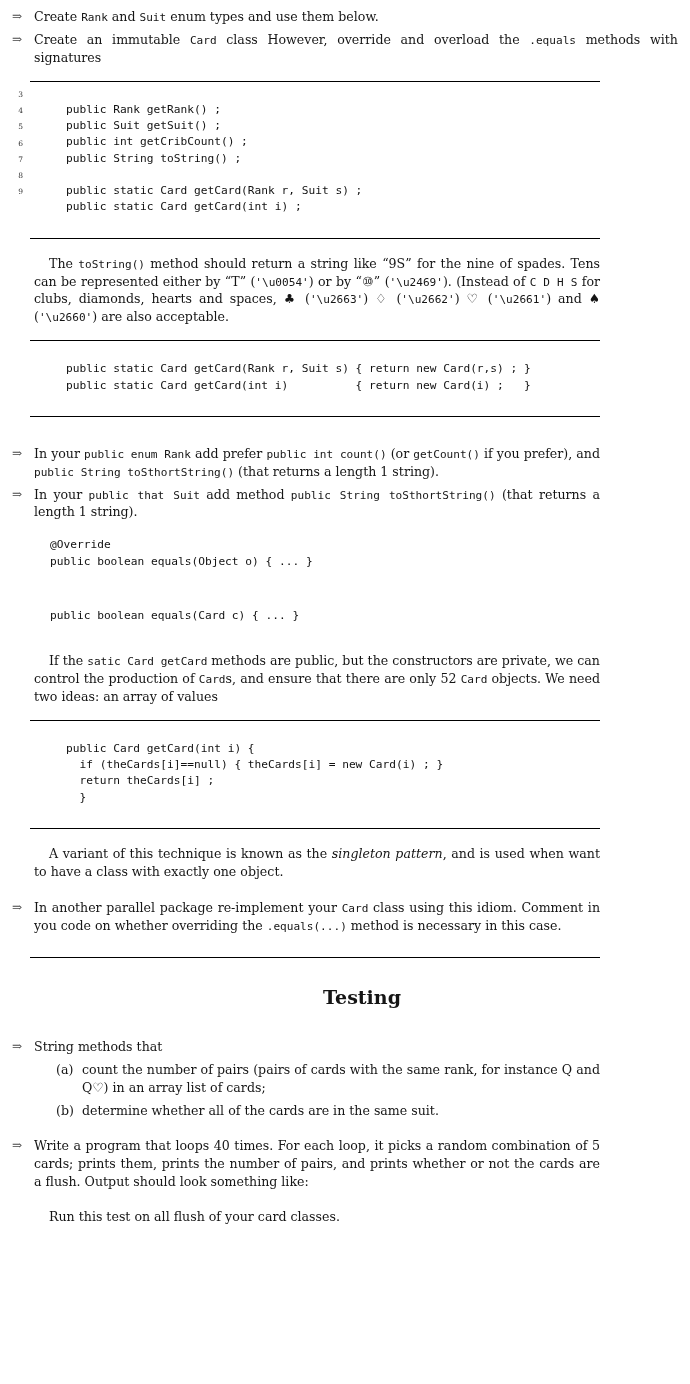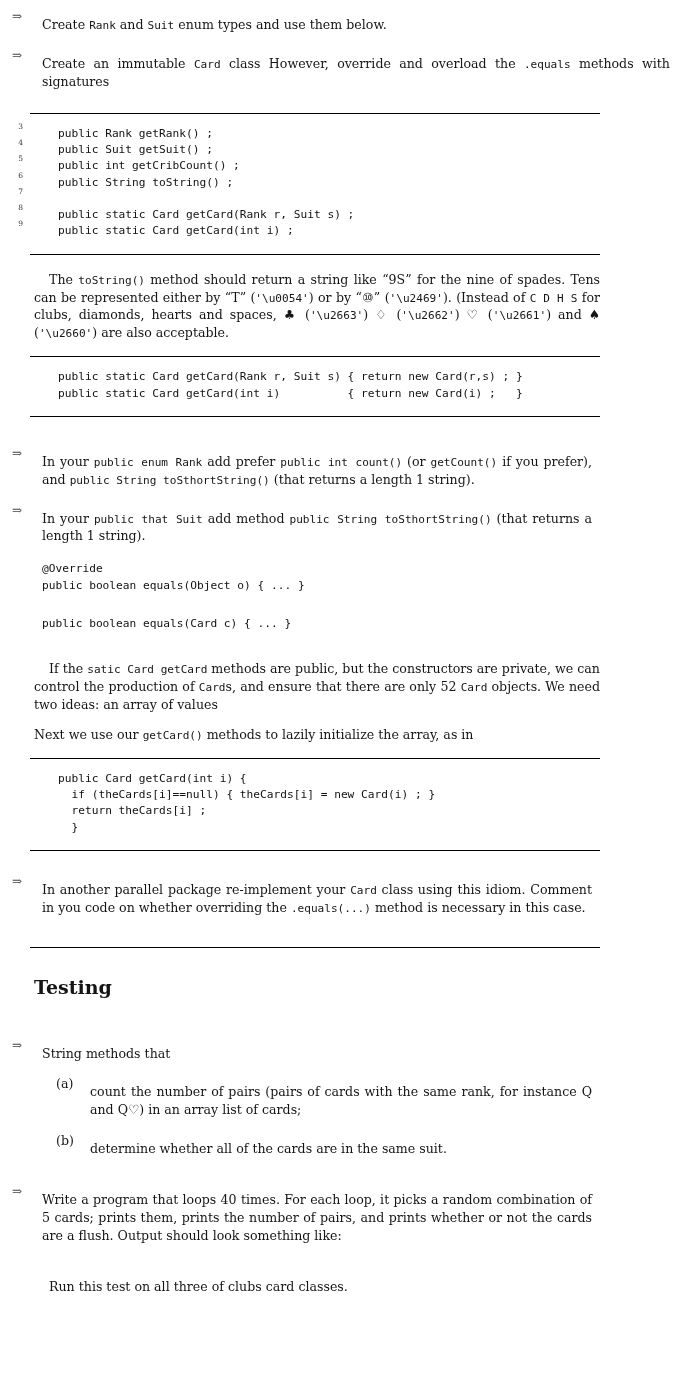--- a/index.html
+++ b/index.html
@@ -9,44 +9,44 @@
     width:690px; height:1384px;
     background:#ffffff;
     color:#151515;
     font-family:"DejaVu Serif", serif;
     font-size:12.6px;
     line-height:1.42;
     box-sizing:border-box;
     padding:8px 0 0 12px;
     overflow:hidden;
   }
-  p { margin:8px; }
+  p { margin:0; }
   .bullet { display:grid; grid-template-columns:22px 1fr; width:588px; margin-bottom:5px; }
   .bullet.wide { width:666px; }
   .arrow { font-size:12px; color:#444; line-height:1.42; }
   .btext { text-align:justify; }
   .para { margin-left:22px; width:566px; text-align:justify; margin-bottom:12px; }
   .ind { text-indent:15px; }
   .seg-m { font-family:"DejaVu Sans Mono", monospace; font-size:0.88em; }
   .seg-i { font-style:italic; }
   .codeblock {
     position:relative;
     margin:14px 0 16px 18px; width:570px;
     border-top:1px solid #000; border-bottom:1px solid #000;
     padding:4px 0 6px 20px; box-sizing:border-box;
   }
-  .code { margin:8px; font-family:"DejaVu Sans Mono", monospace; font-size:11.2px; line-height:16.3px; color:#111; }
+  .code { margin:16px; font-family:"DejaVu Sans Mono", monospace; font-size:11.2px; line-height:16.3px; color:#111; }
   .linenos {
     position:absolute; left:-17px; top:5px; width:10px; margin:0;
     font-family:"DejaVu Serif", serif; font-size:7.5px; line-height:16.3px;
     color:#333; text-align:right;
   }
   .plaincode { margin:4px 0 4px 22px; border:none; padding:0; }
   .rule { margin:22px 0 0 18px; width:570px; border:none; border-top:1px solid #000; height:0; }
-  h2.testing { margin:26px 0 24px 22px; font-size:19px; font-weight:bold; font-family:"DejaVu Serif", serif; }
+  h2.testing { margin:26px 0 16px 22px; font-size:19px; font-weight:bold; font-family:"DejaVu Serif", serif;text-align:center; }
   .subitem { display:grid; grid-template-columns:26px 1fr; margin:0 0 5px 44px; width:544px; }
   .sublabel { font-size:12.6px; }
   .gap-sm { height:6px; }
   .gap-md { height:12px; }
 </style>
 </head>
 <body>
 
 <div class="page">
 
@@ -107,29 +107,29 @@
 
   <div class="codeblock plaincode">
     <pre class="code">public boolean equals(Card c) { ... }</pre>
   </div>
 
   <div class="gap-md"></div>
 
   <p class="para ind"><span>If the </span><span class="seg-m">satic Card getCard</span><span> methods are public, but the constructors are private, we can control the production of </span><span class="seg-m">Card</span><span>s, and ensure that there are only 52 </span><span class="seg-m">Card</span><span> objects. We need two ideas: an array of values</span></p>
 
 
-  <p class="para"><span>Next we use our </span><span class="seg-m">getCard()</span><span> methods to lazily initialize the array, as in</span></p>
 
   <div class="codeblock">
     <pre class="code">public Card getCard(int i) {
   if (theCards[i]==null) { theCards[i] = new Card(i) ; }
   return theCards[i] ;
   }</pre>
   </div>
 
+  <p class="para ind"><span>A variant of this technique is known as the </span><span class="seg-i">singleton pattern</span><span>, and is used when want to have a class with exactly one object.</span></p>
 
   <div class="gap-sm"></div>
 
   <div class="bullet">
     <span class="arrow">⇒</span>
     <p class="btext"><span>In another parallel package re-implement your </span><span class="seg-m">Card</span><span> class using this idiom. Comment in you code on whether overriding the </span><span class="seg-m">.equals(...)</span><span> method is necessary in this case.</span></p>
   </div>
 
   <hr class="rule">
 
@@ -155,15 +155,15 @@
   <div class="gap-md"></div>
 
   <div class="bullet">
     <span class="arrow">⇒</span>
     <p class="btext"><span>Write a program that loops 40 times.  For each loop, it picks a random combination of 5 cards; prints them, prints the number of pairs, and prints whether or not the cards are a flush.  Output should look something like:</span></p>
   </div>
 
 
   <div class="gap-md"></div>
 
-  <p class="para ind"><span>Run this test on all three of clubs card classes.</span></p>
+  <p class="para ind"><span>Run this test on all flush of your card classes.</span></p>
 
 </div>
 
 </body></html>

